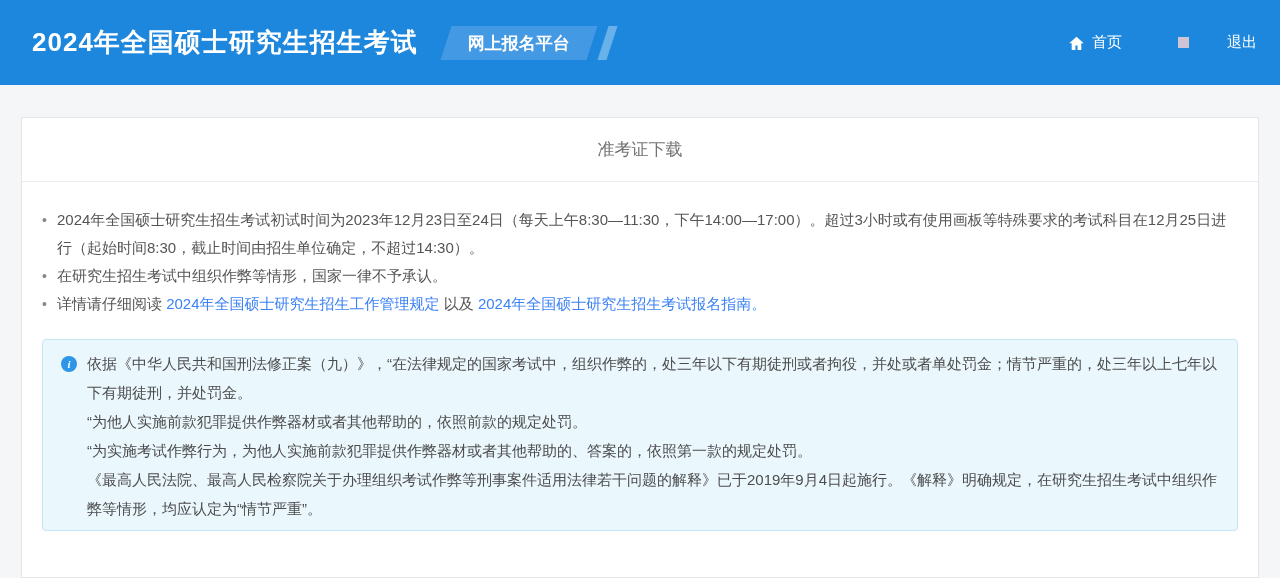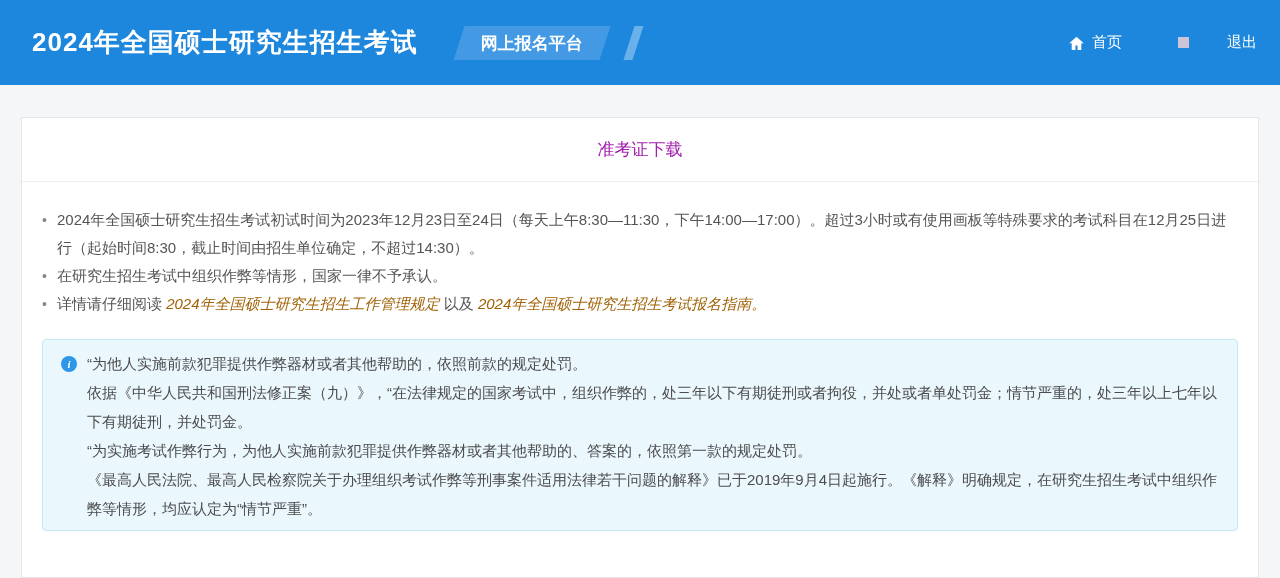--- a/index.html
+++ b/index.html
@@ -7,21 +7,21 @@
   body {
     font-family:"Liberation Sans","DejaVu Sans",sans-serif;
     background:#f5f6f8;
   }
   
   .header {
     height:85px; background:#1d86dd;
     display:flex; align-items:center;
     padding:0 23px 0 32px;
   }
-  .header-left { display:flex; align-items:center;gap:13px; }
+  .header-left { display:flex; align-items:center; }
   .app-title {
     color:#ffffff; font-size:26px; font-weight:bold; letter-spacing:1px;
     white-space:nowrap;
   }
   .badge {
     margin-left:28px; height:34px; padding:0 22px;
     background:#4399e3; transform:skewX(-18deg);
     display:flex; align-items:center;
   }
   .badge span {
@@ -43,32 +43,32 @@
     margin-left:56px; margin-right:38px; display:inline-block;
   }
   
   .main { padding:32px 21px 0; }
   .card {
     background:#fff; border:1px solid #e4e6ea;
     min-height:461px;
   }
   .card-title {
     height:64px; line-height:64px; text-align:center;
-    font-size:17px; color:#a21caf; border-bottom:1px solid #ebedef;
+    font-size:17px; color:#737373; border-bottom:1px solid #ebedef;
   }
   .card-body { padding:24px 20px 0; }
   
   .notice-list { list-style:none; }
   .notice-list li {
     display:flex; align-items:flex-start;
     font-size:15px; line-height:28px; color:#555;
   }
   .dot { width:15px; flex:0 0 15px; color:#888; font-size:14px; }
   .li-text { flex:1; }
-  .link { color:#a16207; text-decoration:none; cursor:pointer;font-style:italic; }
+  .link { color:#3b82f6; text-decoration:none; cursor:pointer; }
   
   .legal-box {
     margin-top:21px;
     background:#eaf7fd; border:1px solid #c3e7f5; border-radius:4px;
     padding:9px 18px 7px; display:flex; align-items:flex-start;
   }
   .info-icon {
     flex:0 0 16px; width:16px; height:16px; border-radius:50%;
     background:#2e96e8; color:#fff;
     font-family:"Liberation Serif","DejaVu Serif",serif;
@@ -126,22 +126,22 @@
           <span class="dot">•</span>
           <div class="li-text">
             <span>详情请仔细阅读 </span><a class="link">2024年全国硕士研究生招生工作管理规定</a><span> 以及 </span><a class="link">2024年全国硕士研究生招生考试报名指南。</a>
           </div>
         </li>
       </ul>
 
       <div class="legal-box">
         <span class="info-icon">i</span>
         <div class="legal-text">
+          <p>依据《中华人民共和国刑法修正案（九）》，“在法律规定的国家考试中，组织作弊的，处三年以下有期徒刑或者拘役，并处或者单处罚金；情节严重的，处三年以上七年以下有期徒刑，并处罚金。</p>
           <p>“为他人实施前款犯罪提供作弊器材或者其他帮助的，依照前款的规定处罚。</p>
-          <p>依据《中华人民共和国刑法修正案（九）》，“在法律规定的国家考试中，组织作弊的，处三年以下有期徒刑或者拘役，并处或者单处罚金；情节严重的，处三年以上七年以下有期徒刑，并处罚金。</p>
           <p>“为实施考试作弊行为，为他人实施前款犯罪提供作弊器材或者其他帮助的、答案的，依照第一款的规定处罚。</p>
           <p>《最高人民法院、最高人民检察院关于办理组织考试作弊等刑事案件适用法律若干问题的解释》已于2019年9月4日起施行。《解释》明确规定，在研究生招生考试中组织作弊等情形，均应认定为“情节严重”。</p>
         </div>
       </div>
 
     </div>
   </div>
 </div>
 
 </body></html>

